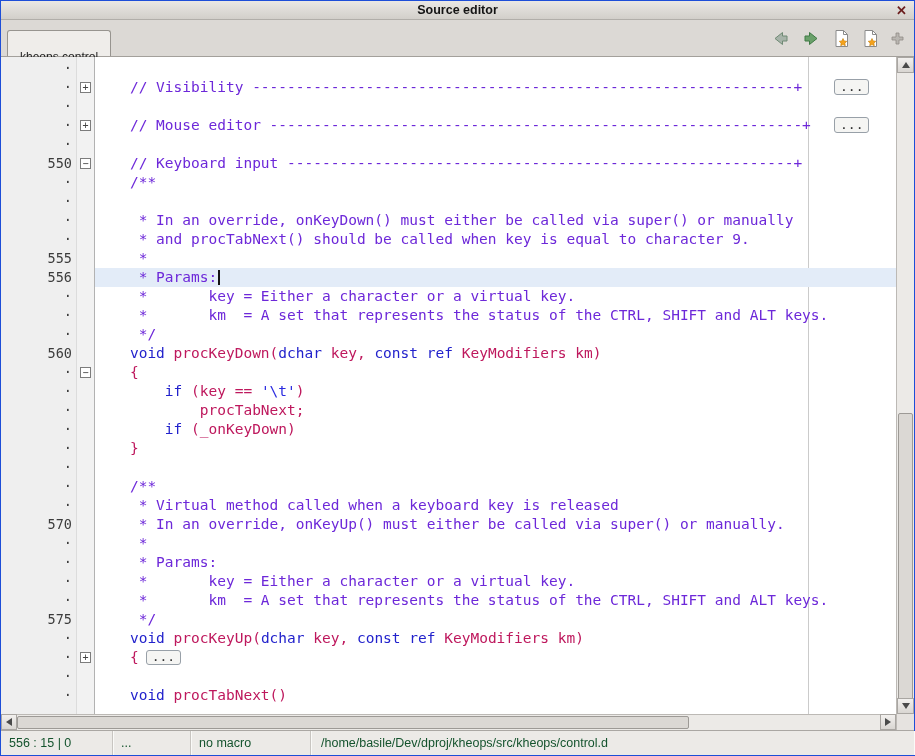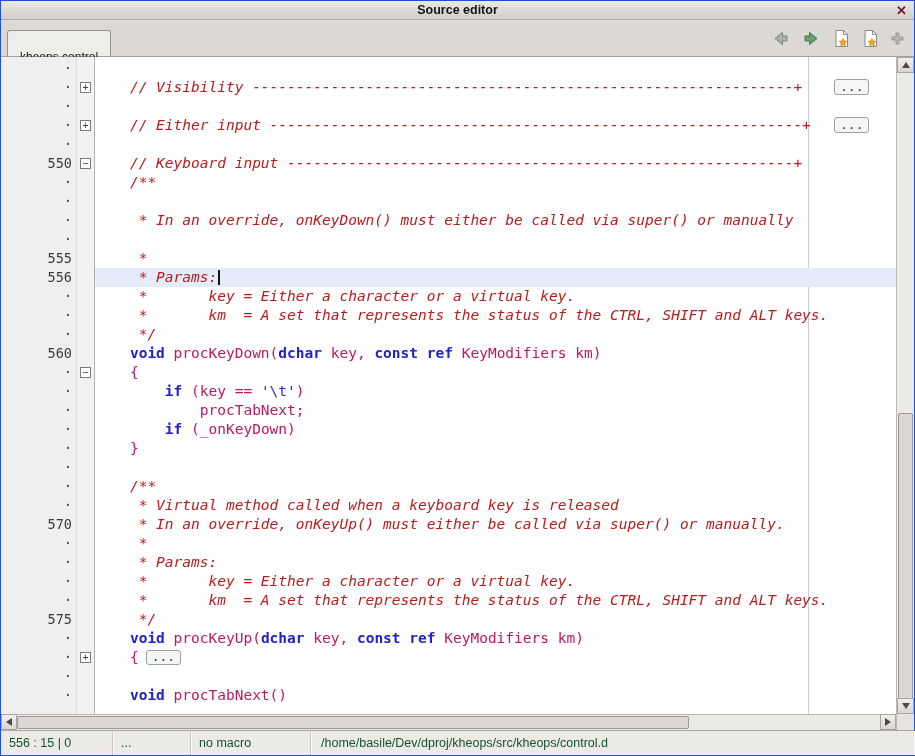--- a/index.html
+++ b/index.html
@@ -22,22 +22,22 @@
   .gutterbg{position:absolute;left:0;top:0;bottom:0;width:76px;background:#efefef;border-right:1px solid #dcdcdc}
   .foldbg{position:absolute;left:76px;top:0;bottom:0;width:18px;background:#f2f2f2;border-right:1px solid #b2b2b2}
   .marginline{position:absolute;left:807px;top:0;bottom:0;width:1px;background:#cbcbcb}
   .rows{position:absolute;left:0;top:2px;right:18px}
   .row{display:flex;height:19px;line-height:19px;font-family:"DejaVu Sans Mono",monospace;font-size:14.5px;white-space:pre;position:relative;cursor:text}
   .gut{width:76px;flex:0 0 76px;text-align:right;padding-right:5px;font-size:13.5px;color:#3c3c3c}
   .foldcell{width:18px;flex:0 0 18px;position:relative}
   .foldbox{position:absolute;left:3px;top:4px;width:11px;height:11px;border:1px solid #7c7c7c;background:#fff;font-size:10px;line-height:9px;text-align:center;color:#444;cursor:pointer}
   .codecell{flex:1;position:relative}
   .row.hl .codecell{background:#e3ecf8}
-  .tok-c{color:#b91c1c;font-style:italic}
-  .tok-k{color:#2222cc;font-weight:bold}
+  .tok-c{color:#6d28d9;}
+  .tok-k{color:#2222cc;font-weight:normal}
   .tok-t{color:#be185d}
   .tok-s{color:#2a2ae0}
   .caret{display:inline-block;width:2px;height:15px;background:#141414;vertical-align:-3px;margin-left:1px}
   .dotsbox{border:1px solid #98a0a8;background:#f5f5f3;border-radius:3px;color:#333;font-size:13px;font-family:"DejaVu Sans Mono",monospace;padding:0 5px;cursor:pointer}
   .dotsbox.rightpos{position:absolute;left:833px;top:1px;height:16px;line-height:13px}
   .dotsbox.inline{display:inline-block;height:15px;line-height:12px;margin-left:7px;vertical-align:1px}
 
   
   .vscroll{position:absolute;right:0;top:0;bottom:0;width:18px;background:#eceae7;border-left:1px solid #bcb9b5}
   .sbtn{position:absolute;background:linear-gradient(#f2f0ee,#d9d6d2);border:1px solid #a9a6a2;display:flex;align-items:center;justify-content:center;cursor:pointer}
@@ -112,27 +112,27 @@
   </div>
 
   <div class="editor">
     <div class="gutterbg"></div>
     <div class="foldbg"></div>
     <div class="marginline"></div>
     <div class="rows">
         <div class="row"><span class="gut">·</span><span class="foldcell"></span><span class="codecell"></span></div>
         <div class="row"><span class="gut">·</span><span class="foldcell"><span class="foldbox">+</span></span><span class="codecell"><span class="tok-c">    // Visibility --------------------------------------------------------------+</span></span><span class="dotsbox rightpos">...</span></div>
         <div class="row"><span class="gut">·</span><span class="foldcell"></span><span class="codecell"></span></div>
-        <div class="row"><span class="gut">·</span><span class="foldcell"><span class="foldbox">+</span></span><span class="codecell"><span class="tok-c">    // Either input -------------------------------------------------------------+</span></span><span class="dotsbox rightpos">...</span></div>
+        <div class="row"><span class="gut">·</span><span class="foldcell"><span class="foldbox">+</span></span><span class="codecell"><span class="tok-c">    // Mouse editor -------------------------------------------------------------+</span></span><span class="dotsbox rightpos">...</span></div>
         <div class="row"><span class="gut">·</span><span class="foldcell"></span><span class="codecell"></span></div>
         <div class="row"><span class="gut">550</span><span class="foldcell"><span class="foldbox">−</span></span><span class="codecell"><span class="tok-c">    // Keyboard input ----------------------------------------------------------+</span></span></div>
         <div class="row"><span class="gut">·</span><span class="foldcell"></span><span class="codecell"><span class="tok-c">    /**</span></span></div>
         <div class="row"><span class="gut">·</span><span class="foldcell"></span></div>
         <div class="row"><span class="gut">·</span><span class="foldcell"></span><span class="codecell"><span class="tok-c">     * In an override, onKeyDown() must either be called via super() or manually</span></span></div>
-        <div class="row"><span class="gut">·</span><span class="foldcell"></span></div>
+        <div class="row"><span class="gut">·</span><span class="foldcell"></span><span class="codecell"><span class="tok-c">     * and procTabNext() should be called when key is equal to character 9.</span></span></div>
         <div class="row"><span class="gut">555</span><span class="foldcell"></span><span class="codecell"><span class="tok-c">     *</span></span></div>
         <div class="row hl"><span class="gut">556</span><span class="foldcell"></span><span class="codecell"><span class="tok-c">     * Params:</span><span class="caret"></span></span></div>
         <div class="row"><span class="gut">·</span><span class="foldcell"></span><span class="codecell"><span class="tok-c">     *       key = Either a character or a virtual key.</span></span></div>
         <div class="row"><span class="gut">·</span><span class="foldcell"></span><span class="codecell"><span class="tok-c">     *       km  = A set that represents the status of the CTRL, SHIFT and ALT keys.</span></span></div>
         <div class="row"><span class="gut">·</span><span class="foldcell"></span><span class="codecell"><span class="tok-c">     */</span></span></div>
         <div class="row"><span class="gut">560</span><span class="foldcell"></span><span class="codecell"><span class="tok-t">    </span><span class="tok-k">void</span><span class="tok-t"> procKeyDown(</span><span class="tok-k">dchar</span><span class="tok-t"> key, </span><span class="tok-k">const</span><span class="tok-t"> </span><span class="tok-k">ref</span><span class="tok-t"> KeyModifiers km)</span></span></div>
         <div class="row"><span class="gut">·</span><span class="foldcell"><span class="foldbox">−</span></span><span class="codecell"><span class="tok-t">    {</span></span></div>
         <div class="row"><span class="gut">·</span><span class="foldcell"></span><span class="codecell"><span class="tok-t">        </span><span class="tok-k">if</span><span class="tok-t"> (key == </span><span class="tok-s">'\t'</span><span class="tok-t">)</span></span></div>
         <div class="row"><span class="gut">·</span><span class="foldcell"></span><span class="codecell"><span class="tok-t">            procTabNext;</span></span></div>
         <div class="row"><span class="gut">·</span><span class="foldcell"></span><span class="codecell"><span class="tok-t">        </span><span class="tok-k">if</span><span class="tok-t"> (_onKeyDown)</span></span></div>

